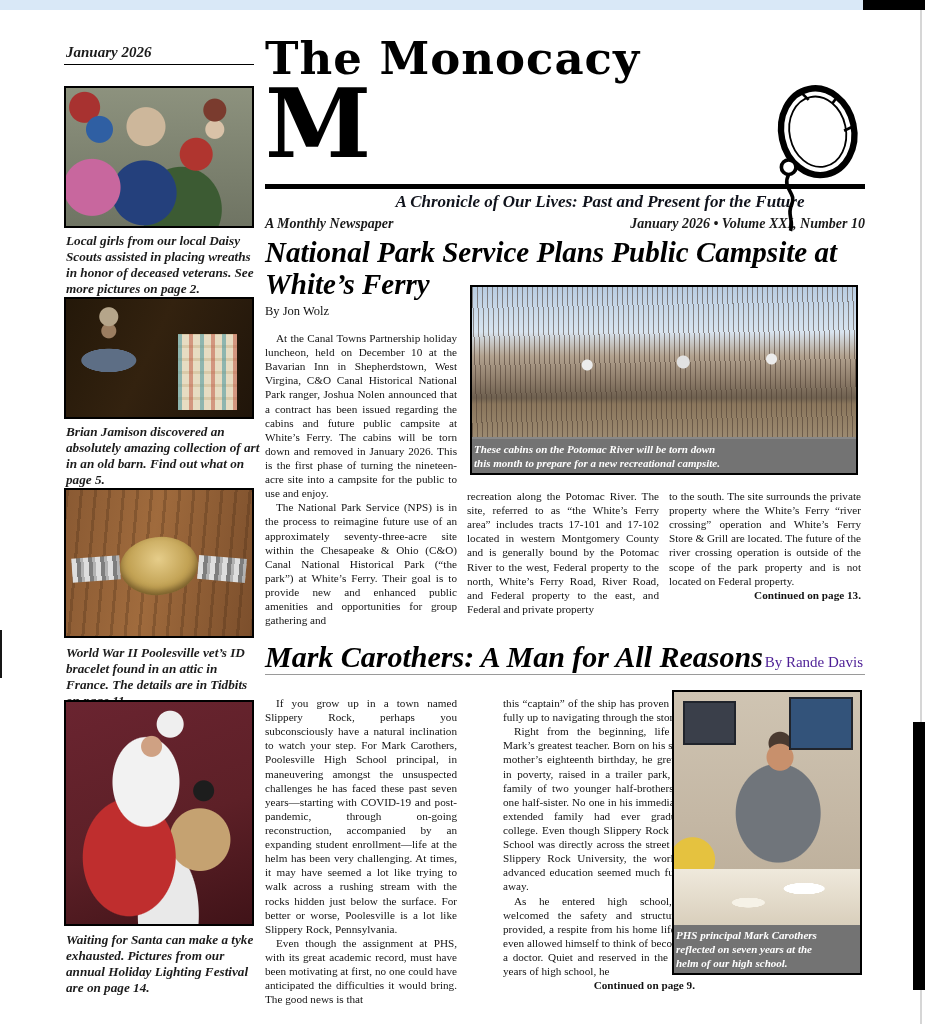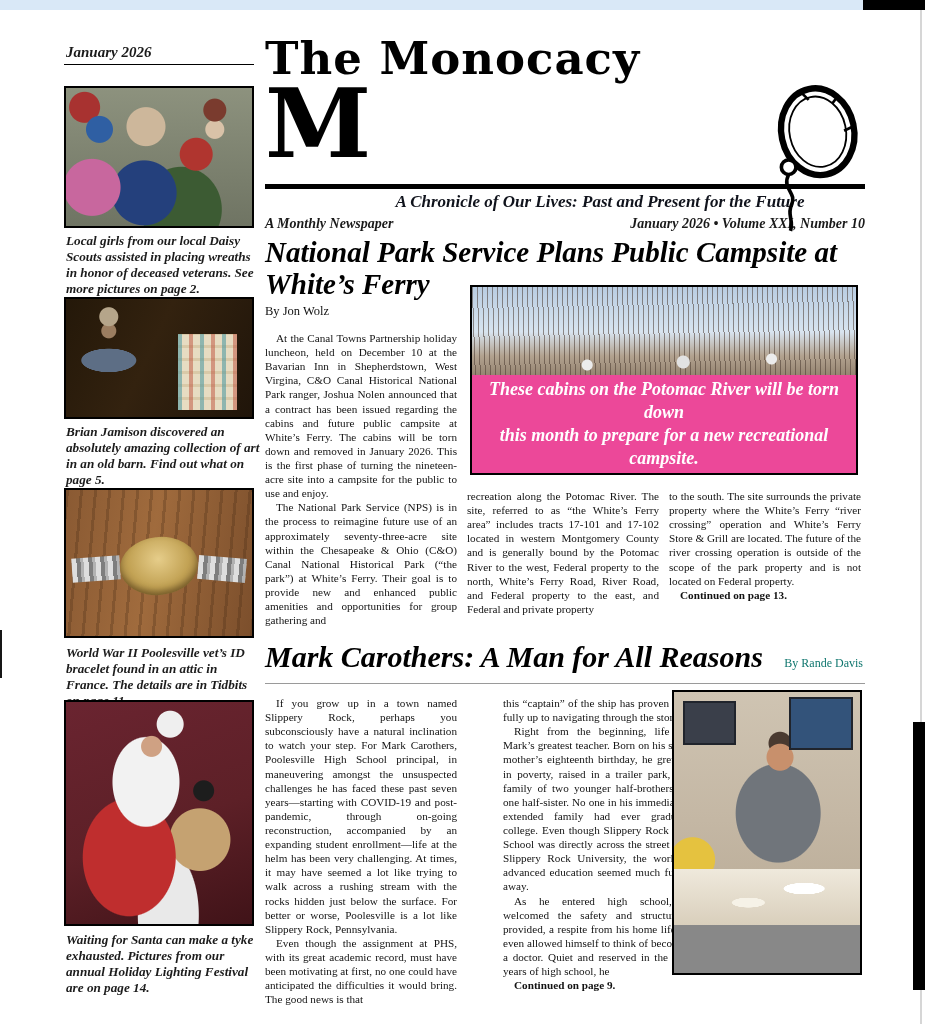--- a/index.html
+++ b/index.html
@@ -28,27 +28,27 @@
   .monocle-wrap { width:100px; height:170px; overflow:visible; margin-top:-4px; z-index:3; }
   .mast-rule { position:absolute; left:265px; top:184px; width:600px; height:5px; background:#000; z-index:1; }
   .tagline { position:absolute; left:265px; top:192px; width:600px; text-align:center; padding-left:70px; box-sizing:border-box; font-size:17px; font-weight:bold; font-style:italic; color:#10131c; }
   .monthly-row { position:absolute; left:265px; top:216px; width:600px; display:flex; justify-content:space-between; font-size:14px; font-weight:bold; font-style:italic; color:#1a1a1a;align-items:center; }
 
   
   .headline1 { position:absolute; left:265px; top:237px; width:600px; font-size:29px; font-weight:bold; font-style:italic; line-height:1.1; color:#000; }
   .byline1 { position:absolute; left:265px; top:304px; font-size:12.5px; color:#111; }
   .bodytext { position:absolute; width:192px; font-size:11.2px; line-height:1.26; text-align:justify; color:#121212; }
   .bodytext p { margin:0; text-indent:11px; }
-  .continued { text-align:left; font-weight:bold; text-indent:0; }
-
-  .photo-band { position:absolute; left:0; right:0; bottom:0; background:#ec4899; color:#fff; text-align:center; font-weight:bold; font-style:italic; font-size:18px; line-height:1.28; padding:3px 2px; }
-
-  .headline2-row { position:absolute; left:265px; top:642px; width:600px; display:flex; align-items:baseline; border-bottom:1px solid #9a9a9a; padding-bottom:11px; }
+  .continued { text-align:right; font-weight:bold; text-indent:0; }
+
+  .photo-band { position:absolute; left:0; right:0; bottom:0; background:#737373; color:#fff; font-weight:bold; font-style:italic; font-size:11px; line-height:1.28; padding:3px 2px; }
+
+  .headline2-row { position:absolute; left:265px; top:642px; width:600px; display:flex; align-items:baseline; border-bottom:1px solid #9a9a9a; padding-bottom:2px; }
   .headline2 { font-size:30px; font-weight:bold; font-style:italic; line-height:1; color:#000; }
-  .byline2 { margin-left:auto; font-size:12px; color:#0f766e; padding-right:2px;text-align:center; }
+  .byline2 { margin-left:auto; font-size:15px; color:#4c1d95; padding-right:2px;text-align:center; }
 
   
   .scene { position:absolute; inset:0; }
   .daisy-scene { background:
     radial-gradient(circle at 18% 30%, #2f5fa3 0 13px, transparent 14px),
     radial-gradient(circle at 43% 28%, #cdb79b 0 19px, transparent 20px),
     radial-gradient(circle at 80% 16%, #7a3b2e 0 11px, transparent 12px),
     radial-gradient(circle at 80% 30%, #d9c2a8 0 9px, transparent 10px),
     radial-gradient(circle at 10% 14%, #a83230 0 15px, transparent 16px),
     radial-gradient(circle at 14% 72%, #c8679e 0 28px, transparent 29px),
@@ -206,15 +206,20 @@
     <p>As he entered high school, he welcomed the safety and structure it provided, a respite from his home life. He even allowed himself to think of becoming a doctor. Quiet and reserved in the early years of high school, he</p>
     <p class="continued">Continued on page 9.</p>
   </div>
 
   <div class="photo" style="left:672px; top:690px; width:190px; height:285px;">
     <div class="scene office-scene" style="bottom:48px;">
       <div class="frame f1"></div>
       <div class="frame f2"></div>
       <div class="desk"></div>
     </div>
+    <div class="photo-band">
+      <div>PHS principal Mark Carothers</div>
+      <div>reflected on seven years at the</div>
+      <div>helm of our high school.</div>
+    </div>
   </div>
 
 </div>
 
 </body></html>

